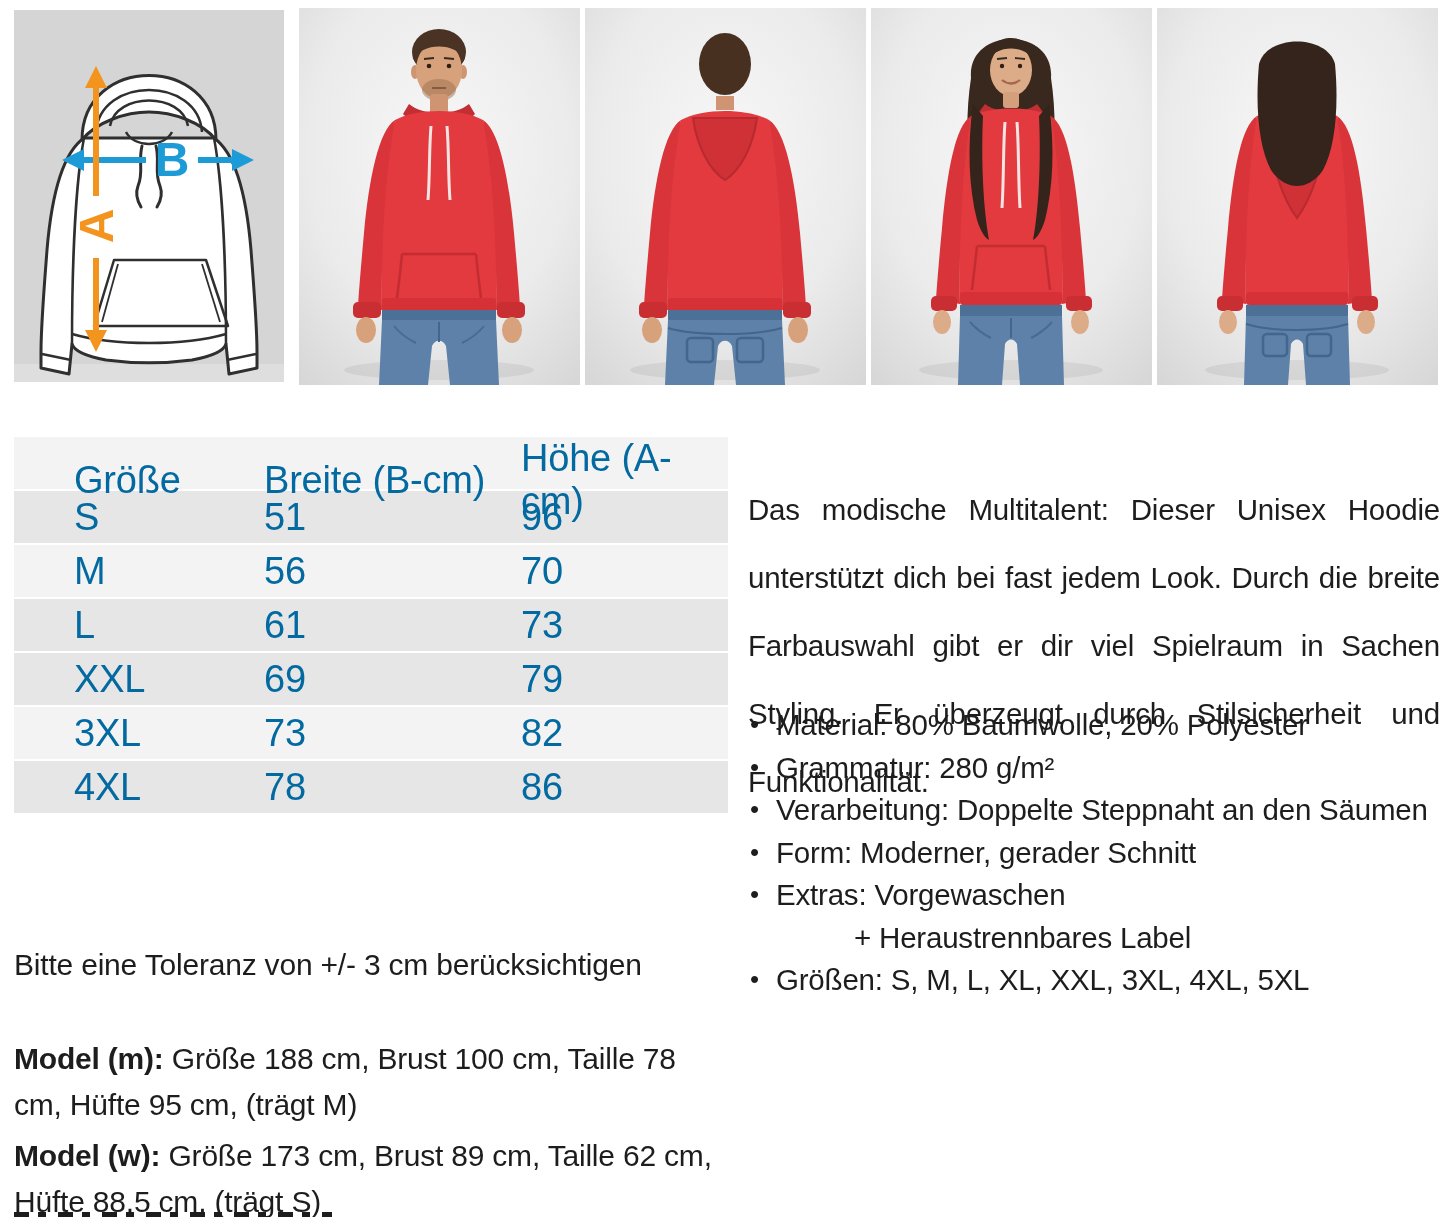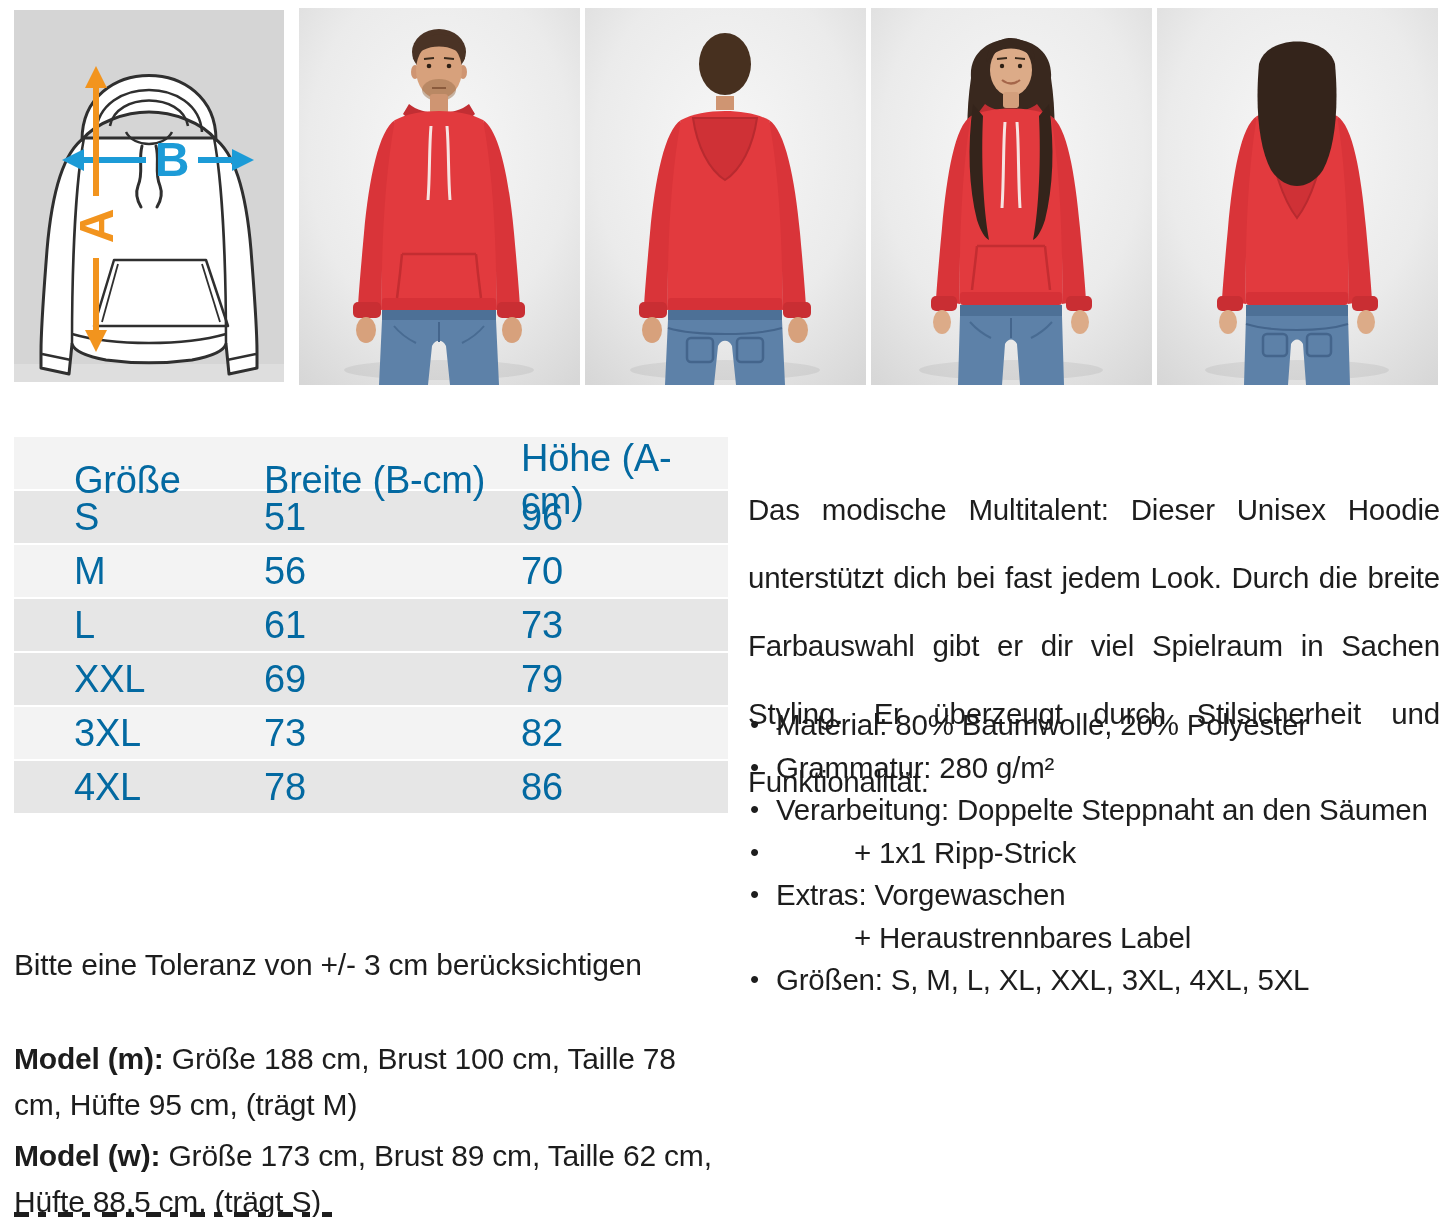--- a/index.html
+++ b/index.html
@@ -301,23 +301,21 @@
     <li class="ditem">
       <span class="marker">•</span>
       <span>Grammatur: 280 g/m²</span>
     </li>
     <li class="ditem">
       <span class="marker">•</span>
       <span>Verarbeitung: Doppelte Steppnaht an den Säumen</span>
     </li>
     <li class="ditem">
       <span class="marker">•</span>
-    </li>
-    <li class="ditem indent">
-      <span>+ 1x1 Ripp-Strick</span>
+      <span>Form: Moderner, gerader Schnitt</span>
     </li>
     <li class="ditem">
       <span class="marker">•</span>
       <span>Extras: Vorgewaschen</span>
     </li>
     <li class="ditem indent">
       <span>+ Heraustrennbares Label</span>
     </li>
     <li class="ditem">
       <span class="marker">•</span>

